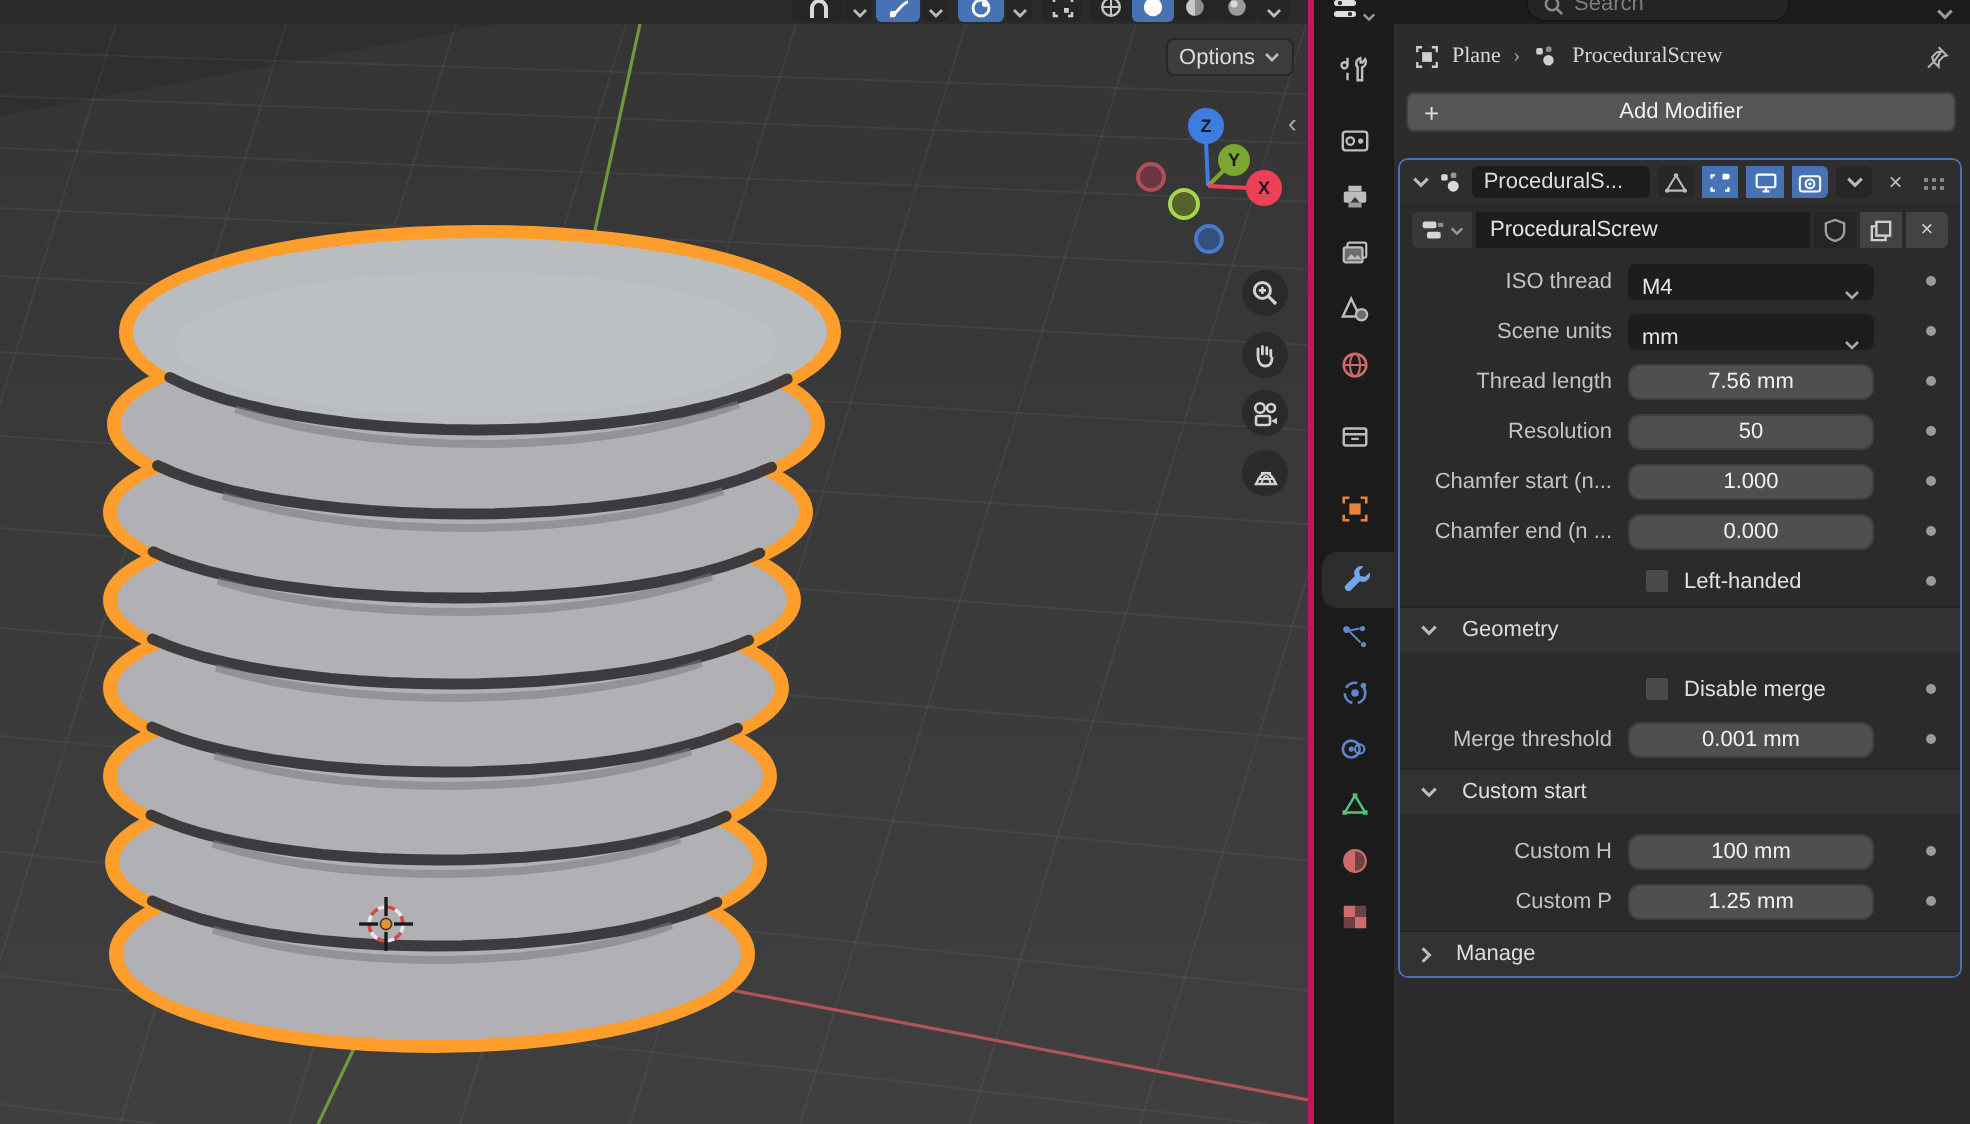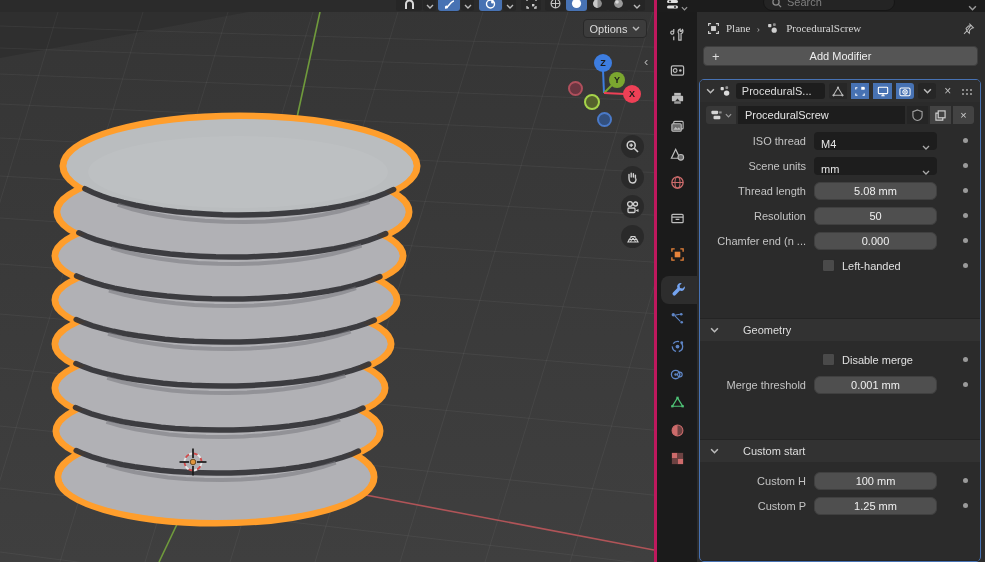--- a/index.html
+++ b/index.html
@@ -52,21 +52,21 @@
   .small-btn.dark{background:#252525;}
   .small-btn.rd{border-radius:0 3px 3px 0;}
   .prow{height:25px;display:flex;align-items:center;padding-right:12px;flex:0 0 25px;}
   .prow .plabel{width:106px;text-align:right;margin-right:8px;color:#c3c3c3;white-space:nowrap;overflow:hidden;flex:0 0 106px;}
   .field{width:123px;height:18px;box-sizing:border-box;display:flex;align-items:center;}
   .field.dd{background:#1d1d1d;border-radius:4px;padding:0 7px;justify-content:space-between;color:#e6e6e6;align-items:flex-end;}
   .field.slider{background:#4f4f4f;border-radius:6px;justify-content:center;color:#f0f0f0;border:1px solid #404040;}
   .dot{width:5px;height:5px;border-radius:50%;background:#9a9a9a;margin-left:auto;}
   .checkbox{width:11px;height:11px;background:#4a4a4a;border:1px solid #2a2a2a;border-radius:2px;margin-right:7px;}
   .chk-wrap{display:flex;align-items:center;margin-left:122px;color:#e0e0e0;}
-  .sect-head{height:22px;background:#323232;border-top:1px solid #242424;display:flex;align-items:center;gap:24px;padding-left:10px;color:#dedede;flex:0 0 22px;margin-top:40px;}
+  .sect-head{height:22px;background:#323232;border-top:1px solid #242424;display:flex;align-items:center;gap:12px;padding-left:10px;color:#dedede;flex:0 0 22px;}
   .sect-body{padding:6px 0 2px 0;display:flex;flex-direction:column;}
   .chev svg{display:block;}
 </style>
 </head>
 <body>
 
 <div class="app">
 
   <div class="viewport">
     <svg id="vp-svg" width="654" height="562">
@@ -523,28 +523,35 @@
               <span>mm</span>
               <svg width="8" height="5" viewBox="0 0 8 5">
                   <path d="M1 1l3 3 3-3" fill="none" stroke="#aaa" stroke-width="1.3"></path>
                 </svg>
             </div>
             <span class="dot"></span>
           </div>
           <div class="prow">
             <span class="plabel">Thread length</span>
             <div class="field slider">
-                <span>5.08 mm</span>
+                <span>7.56 mm</span>
               </div>
             <span class="dot"></span>
           </div>
           <div class="prow">
             <span class="plabel">Resolution</span>
             <div class="field slider">
                 <span>50</span>
+              </div>
+            <span class="dot"></span>
+          </div>
+          <div class="prow">
+            <span class="plabel">Chamfer start (n...</span>
+            <div class="field slider">
+                <span>1.000</span>
               </div>
             <span class="dot"></span>
           </div>
           <div class="prow">
             <span class="plabel">Chamfer end (n ...</span>
             <div class="field slider">
                 <span>0.000</span>
               </div>
             <span class="dot"></span>
           </div>

